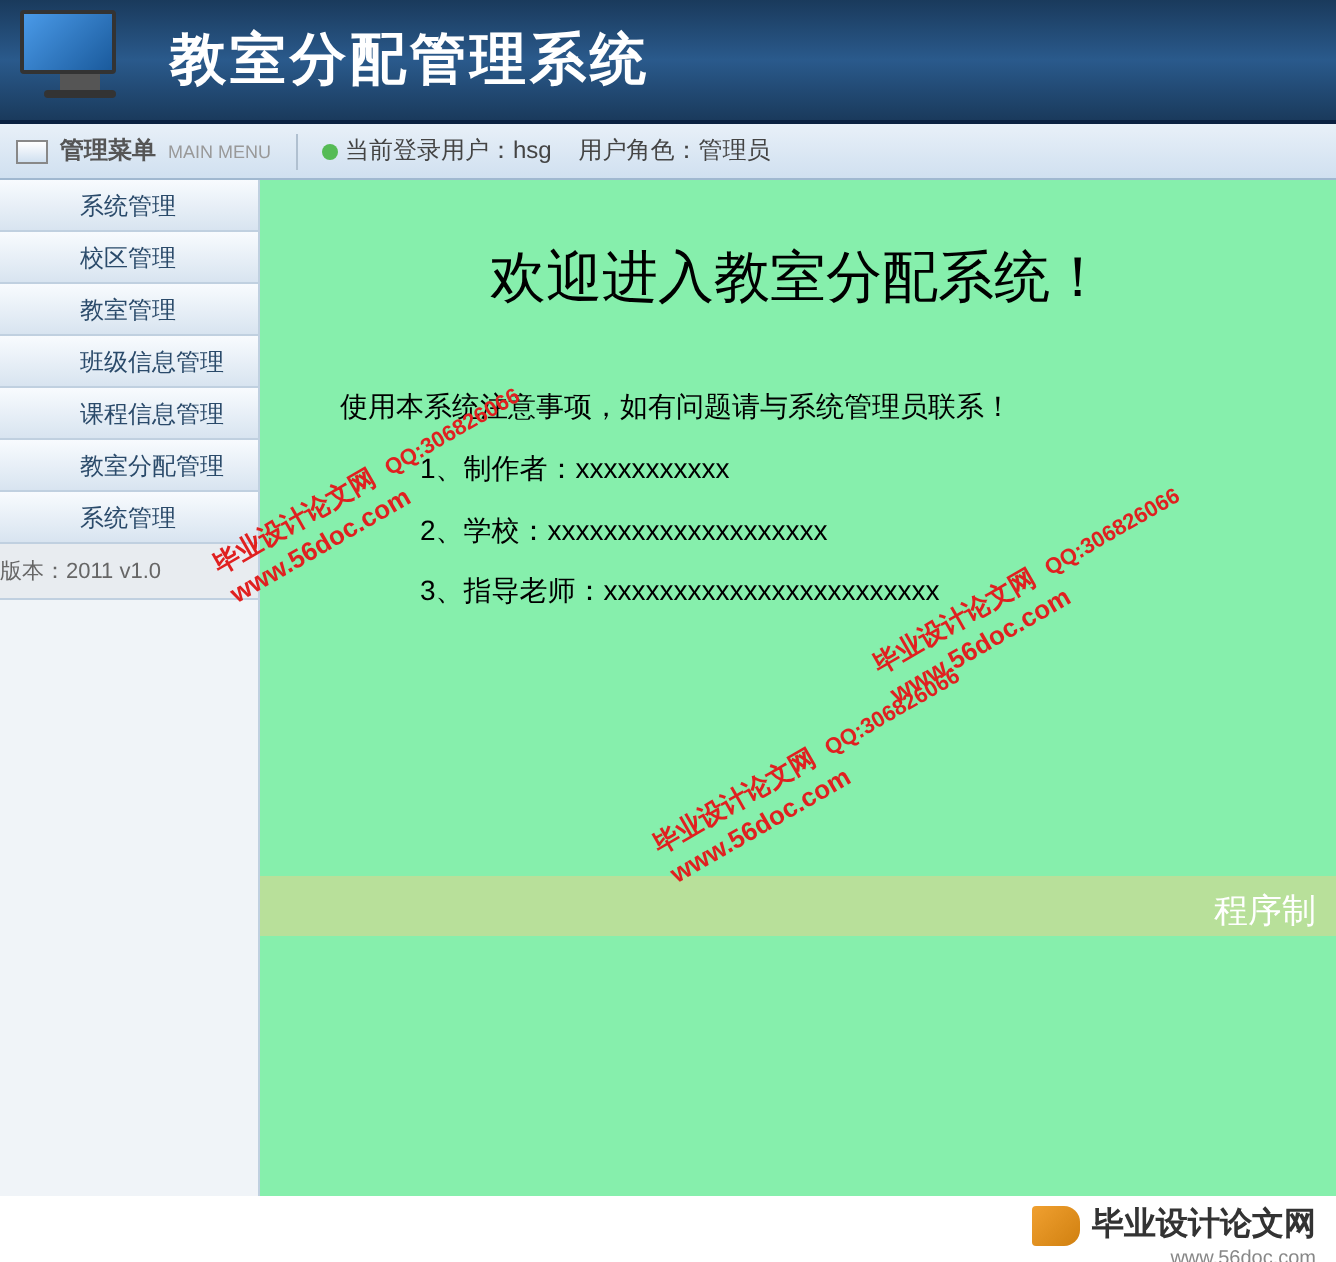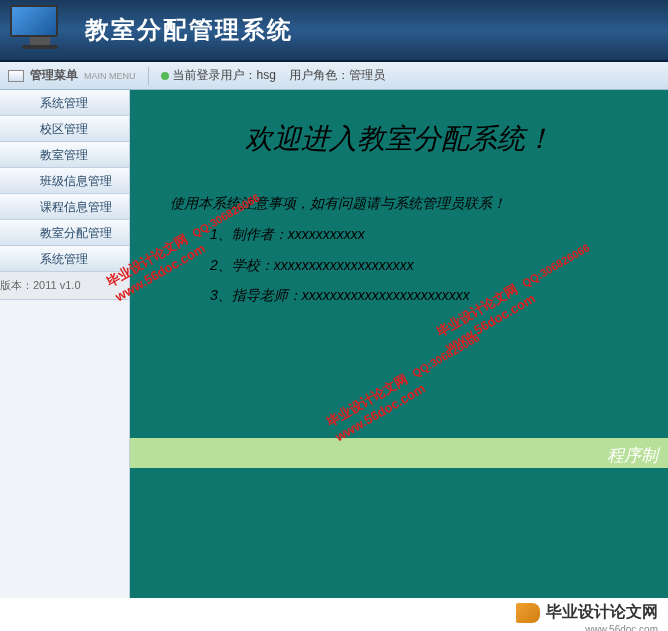--- a/index.html
+++ b/index.html
@@ -3,40 +3,40 @@
   <meta charset="utf-8">
   <style>
     * { margin: 0; padding: 0; box-sizing: border-box; }
     body { font-family: "Microsoft YaHei", SimSun, Arial, sans-serif; font-size: 12px; background: #fff; width: 668px; height: 631px; overflow: hidden; position: relative; }
     
     .header { background: linear-gradient(to bottom, #1a3a5c 0%, #2a5a8c 50%, #1a3a5c 100%); height: 62px; display: flex; align-items: center; padding-left: 10px; border-bottom: 2px solid #0a2040; }
     .monitor-icon { width: 60px; height: 50px; margin-right: 15px; }
     .monitor-screen { width: 48px; height: 32px; background: linear-gradient(135deg, #4a9ae8, #1a5a9c); border: 2px solid #333; border-radius: 2px; }
     .monitor-stand { width: 20px; height: 8px; background: #555; margin: 0 auto; }
     .monitor-base { width: 36px; height: 4px; background: #333; margin: 0 auto; border-radius: 2px; }
-    .header-title { color: #fff; font-size: 24px; font-weight: bold; letter-spacing: 2px; }
+    .header-title { color: #fff; font-size: 28px; font-weight: bold; letter-spacing: 2px; }
     
     .toolbar { background: linear-gradient(to bottom, #e8f0f8, #d0e0f0); height: 28px; border-bottom: 1px solid #a0b8d0; display: flex; align-items: center; padding: 0 8px; font-size: 12px; }
     .toolbar-icon { width: 16px; height: 12px; background: linear-gradient(to bottom, #fff, #d0e0f0); border: 1px solid #888; margin-right: 6px; }
     .menu-title { color: #555; font-weight: bold; }
     .menu-subtitle { color: #999; font-size: 9px; margin-left: 6px; }
     .divider-v { width: 1px; height: 18px; background: #b0c0d0; margin: 0 12px; }
     .status-dot { width: 8px; height: 8px; background: #5b5; border-radius: 50%; margin-right: 4px; display: inline-block; }
     .status-text { color: #444; }
     
     .main { display: flex; height: 508px; }
     
     .sidebar { width: 130px; background: #f0f4f8; border-right: 1px solid #c0d0e0; }
     .menu-item { height: 26px; line-height: 26px; padding-left: 40px; background: linear-gradient(to bottom, #f8fbfe, #d8e4f0); border-bottom: 1px solid #c0d0e0; cursor: pointer; color: #2a4a6a; font-size: 12px; position: relative; }
     .menu-item.active { background: #fff; color: #1a5ab0; text-decoration: underline; font-weight: bold; }
     .menu-item.active::before { content: ""; position: absolute; left: 4px; top: 4px; width: 18px; height: 18px; background: #3a7ac0; border-radius: 2px; }
     .menu-item.active::after { content: "👥"; position: absolute; left: 6px; top: 0; font-size: 12px; }
     .version { padding: 6px 0; color: #666; background: #e8ecf0; border-bottom: 1px solid #c0d0e0; font-size: 11px; }
     
-    .content { flex: 1; background: #0f766e; position: relative; padding: 20px 30px; overflow: hidden; font-style: italic; }
+    .content { flex: 1; background: #86efac; position: relative; padding: 20px 30px; overflow: hidden; }
     .welcome-title { font-size: 28px; font-weight: normal; color: #000; text-align: center; margin: 10px 0 30px 0; font-family: SimSun, serif; }
     .notice { font-size: 14px; color: #000; line-height: 2.2; margin-left: 10px; }
     .notice-line { display: block; }
     
     .green-bar { position: absolute; bottom: 130px; left: 0; right: 0; height: 30px; background: #b8e09a; color: #fff; text-align: right; padding: 6px 10px; font-size: 17px; }
     
     .watermark { position: absolute; color: #e02020; font-size: 13px; transform: rotate(-30deg); pointer-events: none; font-weight: bold; }
     .wm1 { left: 100px; top: 230px; }
     .wm2 { left: 320px; top: 370px; }
     .wm3 { left: 430px; top: 280px; }

